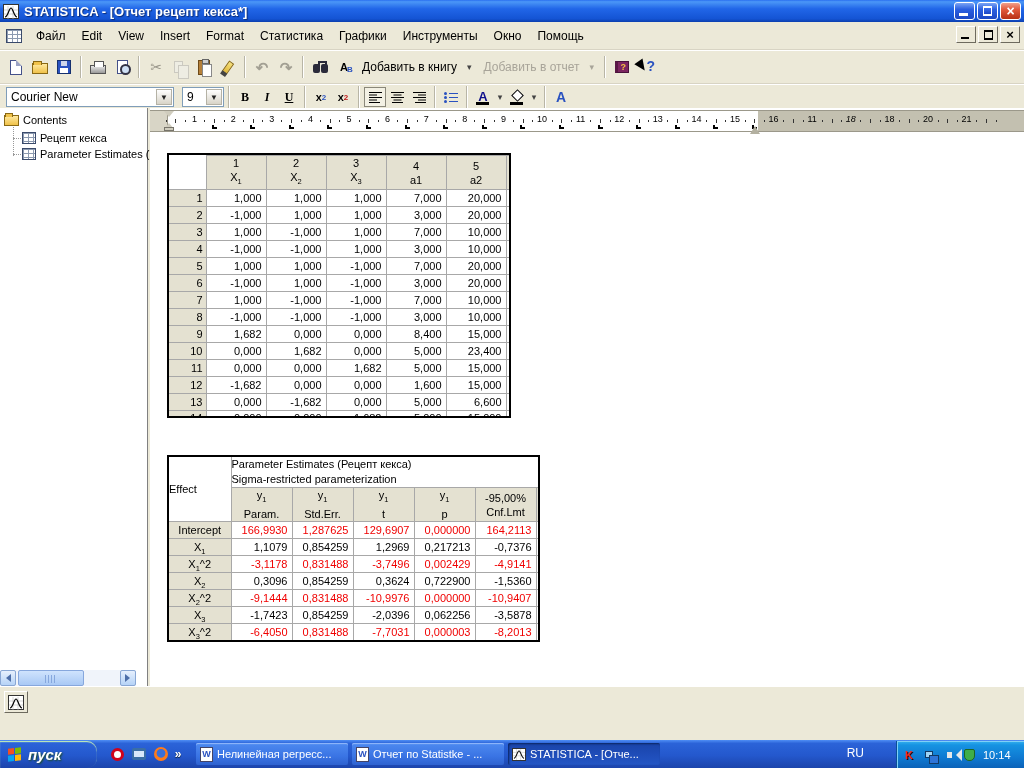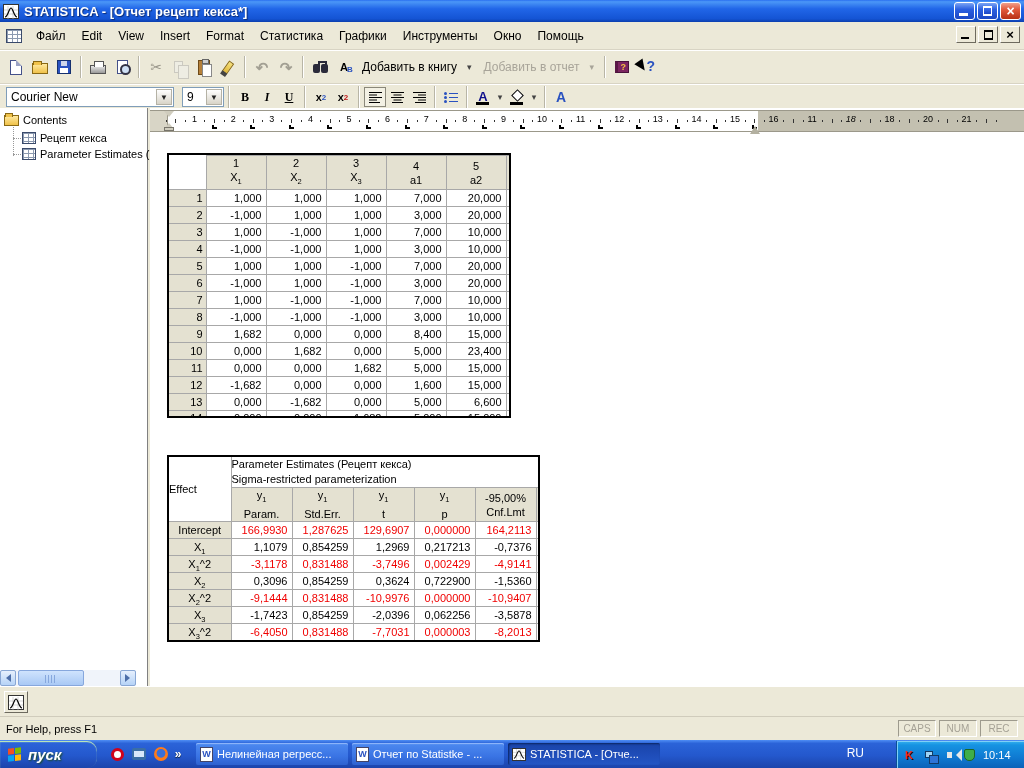--- a/index.html
+++ b/index.html
@@ -1051,28 +1051,20 @@
     <div id="min-mdi">
       <span class="stat-icon">
         <svg width="14" height="13" viewBox="0 0 14 13">
             <path d="M0 4 H14 M0 8 H14 M4 0 V13 M9 0 V13" stroke="#bbb" stroke-width="0.6"></path>
             <path d="M1 11 C4 11 5 2 7 2 C9 2 10 11 13 11" stroke="#000" fill="none" stroke-width="1.2"></path>
           </svg>
       </span>
     </div>
   </div>
 
-  <div id="statusbar">
-    <span class="msg">For Help, press F1</span>
-    <div class="lights">
-      <span class="light">CAPS</span>
-      <span class="light">NUM</span>
-      <span class="light">REC</span>
-    </div>
-  </div>
 
   <div id="taskbar">
     <div id="startbtn">
       <span class="flag">
           <i></i>
           <i></i>
           <i></i>
           <i></i>
         </span>
       <span class="lbl">пуск</span>

